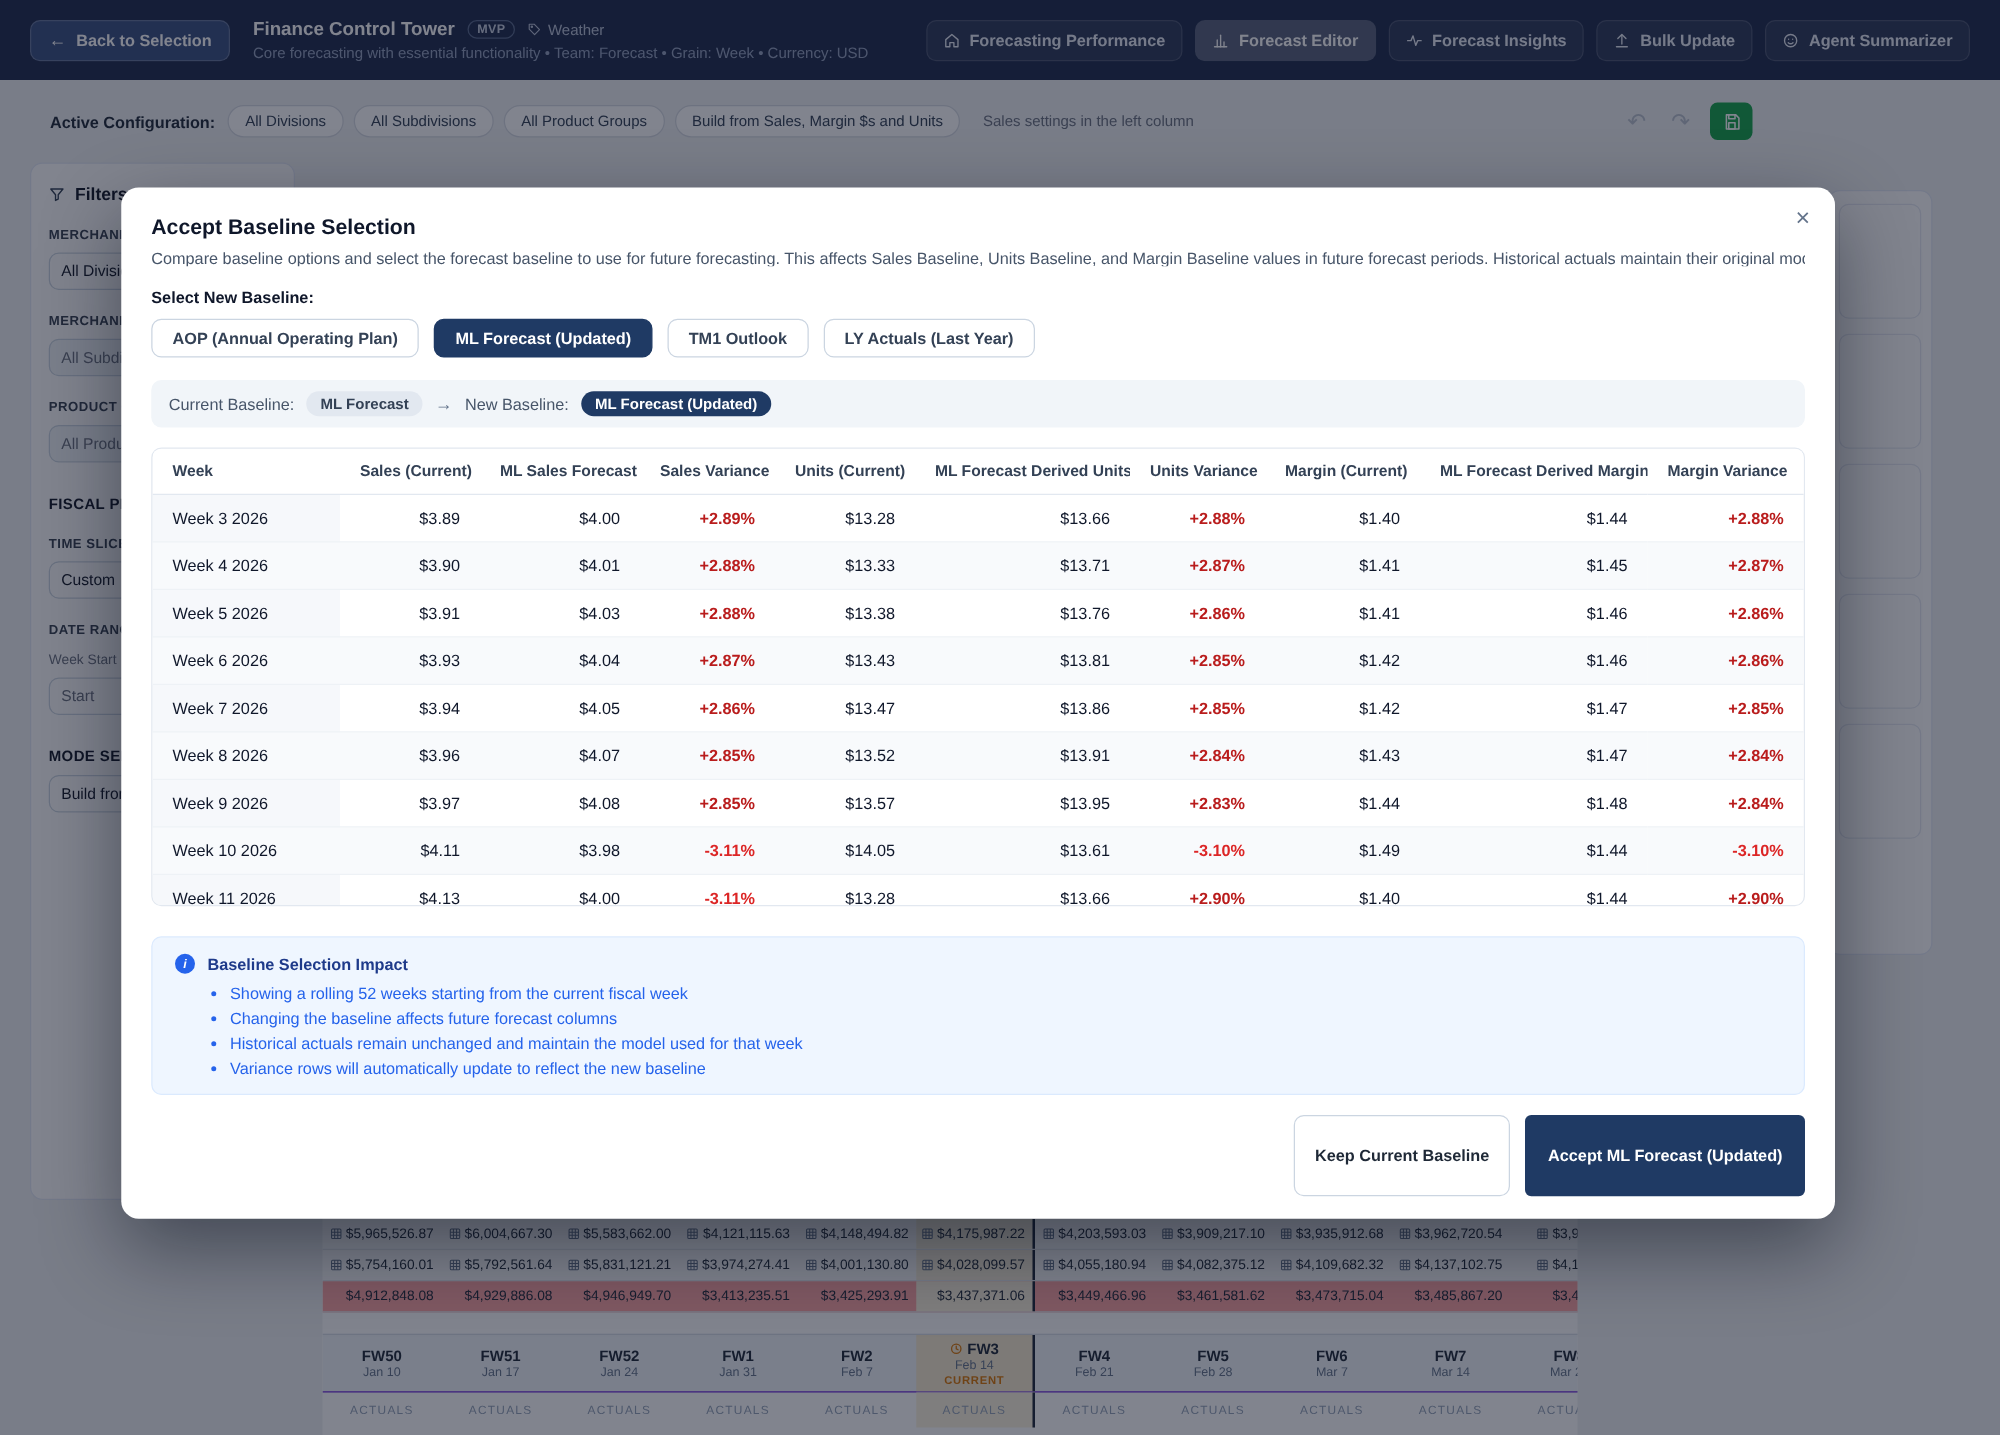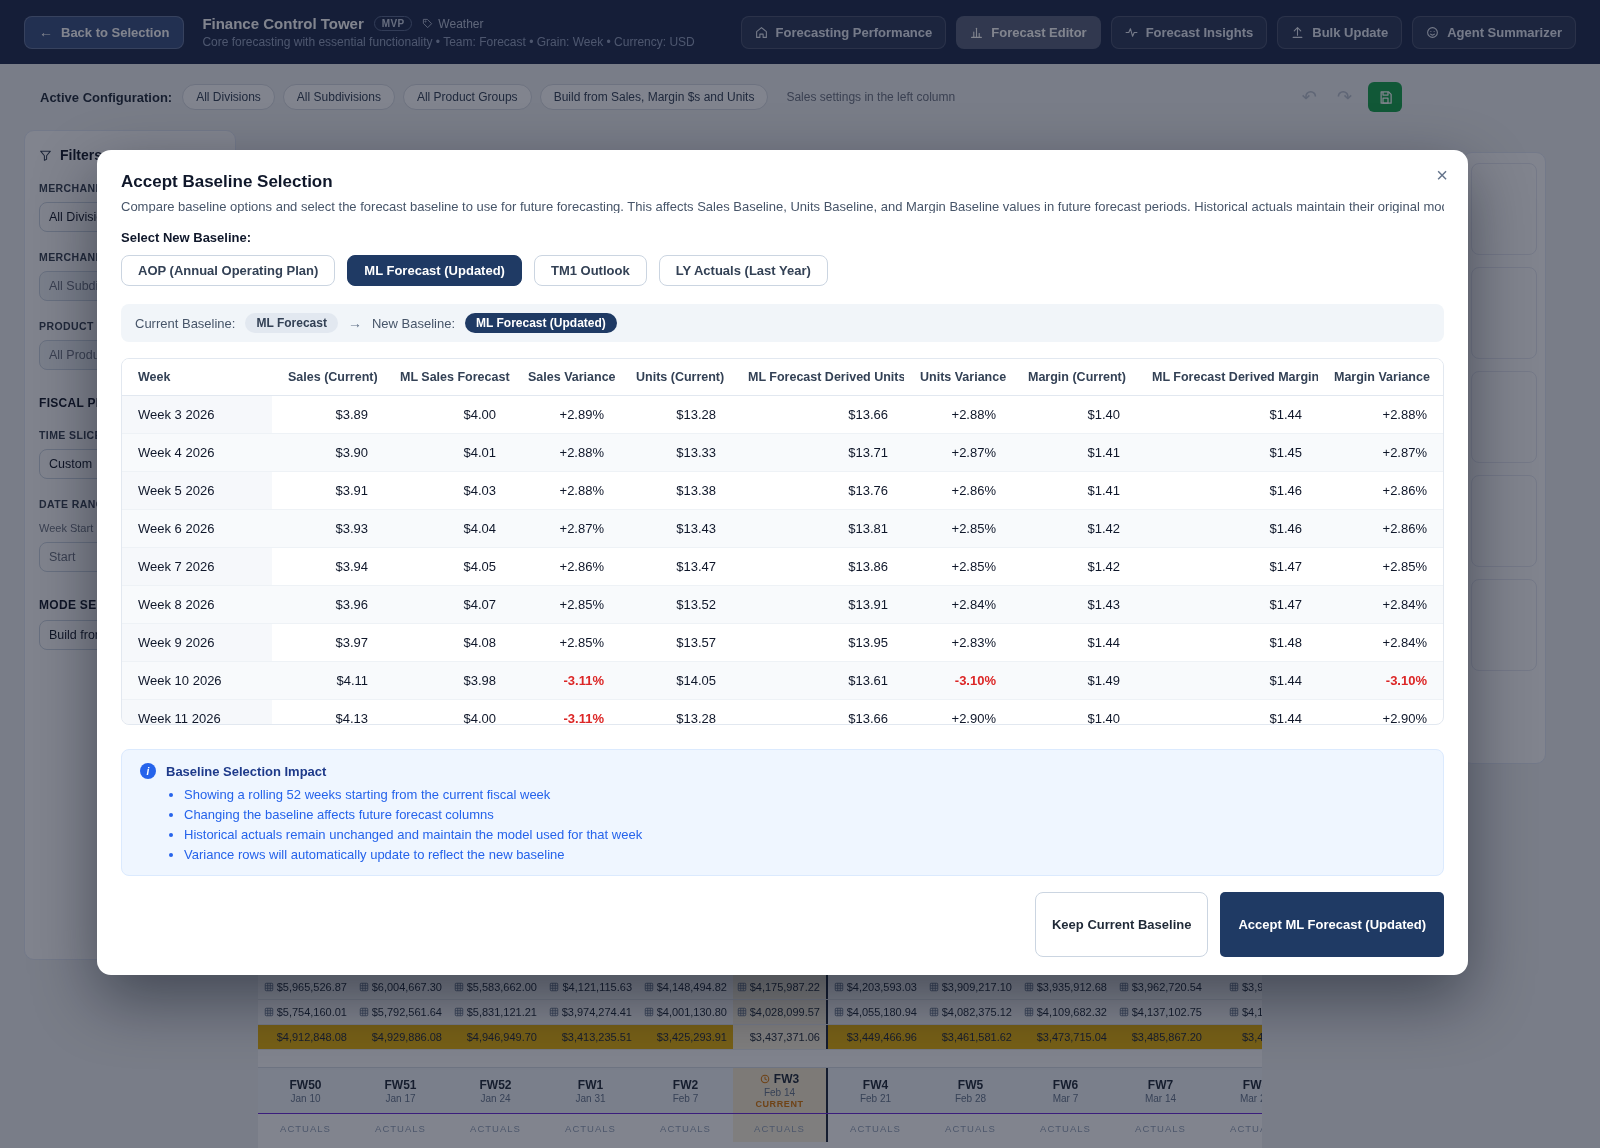--- a/index.html
+++ b/index.html
@@ -60,21 +60,21 @@
 
   
   .right-panel { position:absolute; left:1462px; top:152px; width:84px; height:612px; background:#fff;
     border:1px solid #e2e8f4; border-radius:10px; padding:10px 8px; display:flex; flex-direction:column; gap:12px; z-index:1; }
   .rp-box { height:92px; border:1px solid #e5e9f2; border-radius:8px; background:#fff; flex:0 0 auto; }
 
   
   .grid-card { position:absolute; left:258px; top:975px; width:1004px; height:173px; background:#fff; overflow:hidden; z-index:1; }
   .g-table { width:1045px; }
   .g-row { display:flex; height:25px; border-bottom:1px solid #e8ecf1; }
-  .g-row.shaded { background:#eab308; }
+  .g-row.shaded { background:#fca5a5; }
   .g-cell { flex:0 0 95px; width:95px; display:flex; align-items:center; justify-content:flex-end; gap:3px;
     padding:0 6px; font-size:11px; color:#1f2937; overflow:hidden; white-space:nowrap; }
   .g-cell .gi { width:10px; height:10px; color:#64748b; }
   .g-spacer { height:17px; }
   .g-weeks { height:47px; background:#f1f5f9; border-top:1px solid #d8dee6; border-bottom:1px solid #6d28d9; }
   .g-wcell { flex:0 0 95px; width:95px; display:flex; flex-direction:column; align-items:center; justify-content:center; overflow:hidden; }
   .g-code { display:flex; align-items:center; gap:4px; font-size:12px; font-weight:700; color:#1f2937; }
   .g-code .clk { width:10px; height:10px; color:#d97706; }
   .g-date { font-size:10px; color:#64748b; margin-top:1px; }
   .g-current { font-size:9px; font-weight:700; color:#d97706; letter-spacing:.6px; margin-top:1px; }
@@ -102,21 +102,21 @@
   .bb-arrow { color:#64748b; font-size:14px; }
 
   .table-wrap { margin-top:16px; border:1px solid #e2e8f0; border-radius:8px; overflow:hidden; flex:1 1 auto; min-height:0; }
   .table-wrap table { width:100%; border-collapse:collapse; table-layout:fixed; }
   .table-wrap th { font-size:12.5px; font-weight:700; color:#334155; padding:11px 16px; text-align:right;
     border-bottom:1px solid #e2e8f0; background:#fff; white-space:nowrap; overflow:hidden; }
   .table-wrap th:first-child { text-align:left; }
   .table-wrap td { font-size:13px; color:#0f172a; padding:11px 16px; text-align:right; border-bottom:1px solid #eef2f6; white-space:nowrap; }
   .table-wrap td:first-child { text-align:left; background:rgba(241,245,249,.65); }
   .table-wrap tbody tr:nth-child(even) td { background:#f8fafc; }
-  .table-wrap td.pos { color:#0f172a; font-weight:400; }
+  .table-wrap td.pos { color:#b91c1c; font-weight:700; }
   .table-wrap td.neg { color:#dc2626; font-weight:700; }
   .table-wrap tr.sliver td { padding:0; height:12px; background:#f8fafc !important; }
 
   .impact { margin-top:24px; background:#eff6ff; border:1px solid #dbeafe; border-radius:8px; padding:13px 18px; }
   .impact-title-row { display:flex; align-items:center; gap:10px; }
   .info-icon { width:16px; height:16px; border-radius:50%; background:#2563eb; color:#fff; font-size:10px; font-weight:700;
     font-style:italic; display:flex; align-items:center; justify-content:center; flex:0 0 auto; }
   .impact-title { font-size:13px; font-weight:700; color:#1e3a8a; }
   .impact ul { margin:8px 0 0 44px; }
   .impact li { font-size:13px; color:#2563eb; margin-top:5px; }

